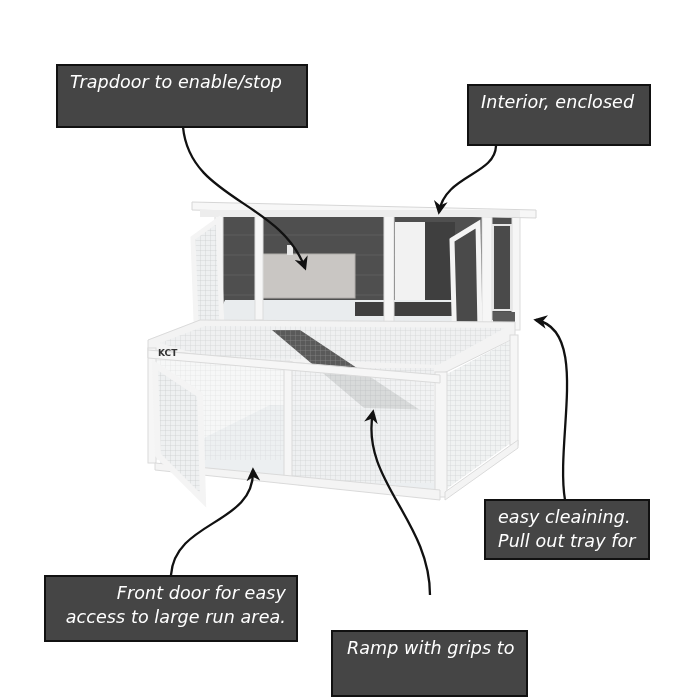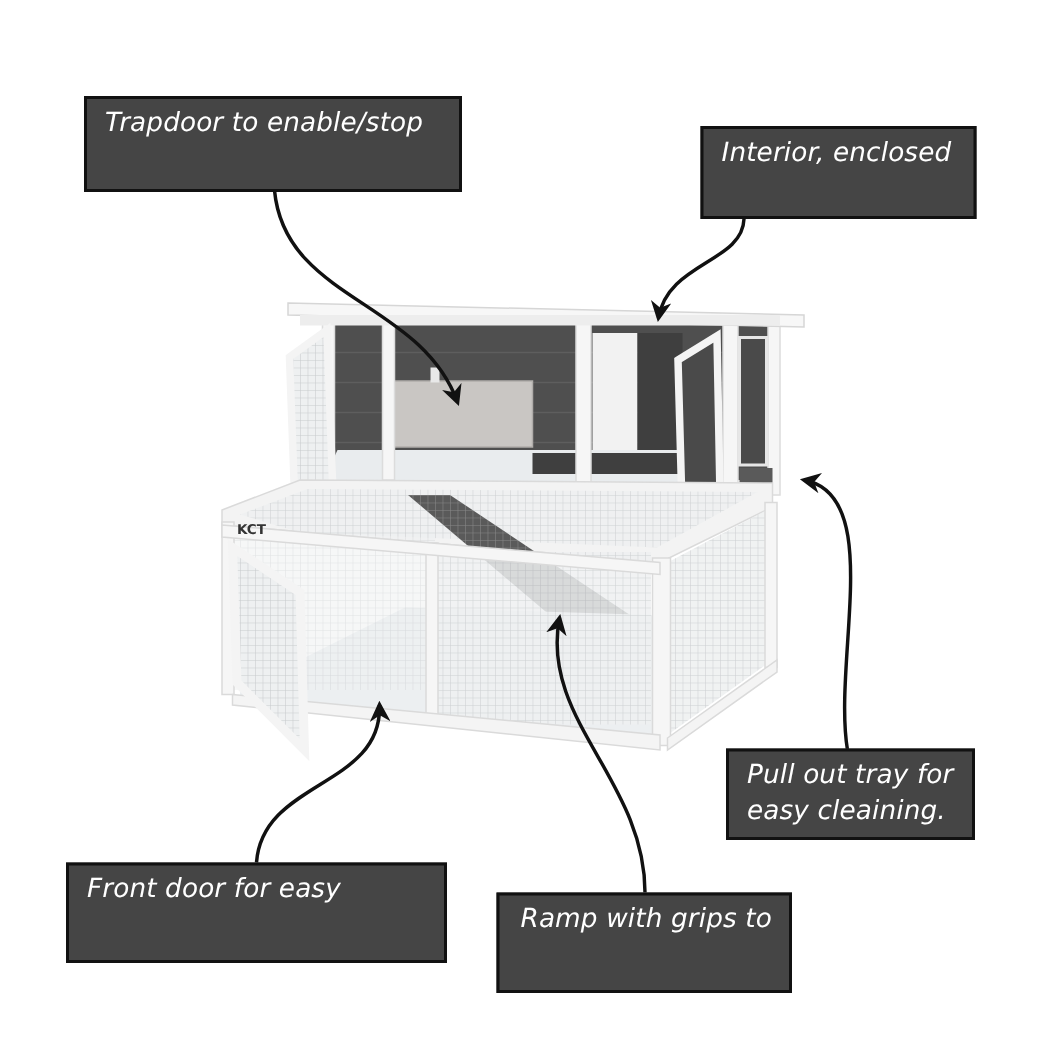--- a/index.html
+++ b/index.html
@@ -112,25 +112,26 @@
 
   <div class="callout" style="left:56px; top:64px; width:252px; height:64px;">
     <span>Trapdoor to enable/stop</span>
   </div>
 
   <div class="callout" style="left:424px; top:84px; width:184px; height:62px;margin-left:43px;">
     <span>Interior, enclosed</span>
   </div>
 
   <div class="callout" style="left:484px; top:499px; width:166px; height:61px;">
+    <span>easy cleaining.</span>
     <span>Pull out tray for</span>
-    <span>easy cleaining.</span>
   </div>
 
-  <div class="callout" style="left:44px; top:575px; width:254px; height:67px;">
+  <div class="callout" style="left:44px; top:575px; width:254px; height:67px;text-align:right;">
     <span>Front door for easy</span>
+    <span>access to large run area.</span>
   </div>
 
-  <div class="callout" style="left:331px; top:595px; width:197px; height:67px;padding-left:14px;">
+  <div class="callout" style="left:331px; top:630px; width:197px; height:67px;padding-left:14px;">
     <span>Ramp with grips to</span>
   </div>
 
 </div>
 
 </body></html>

